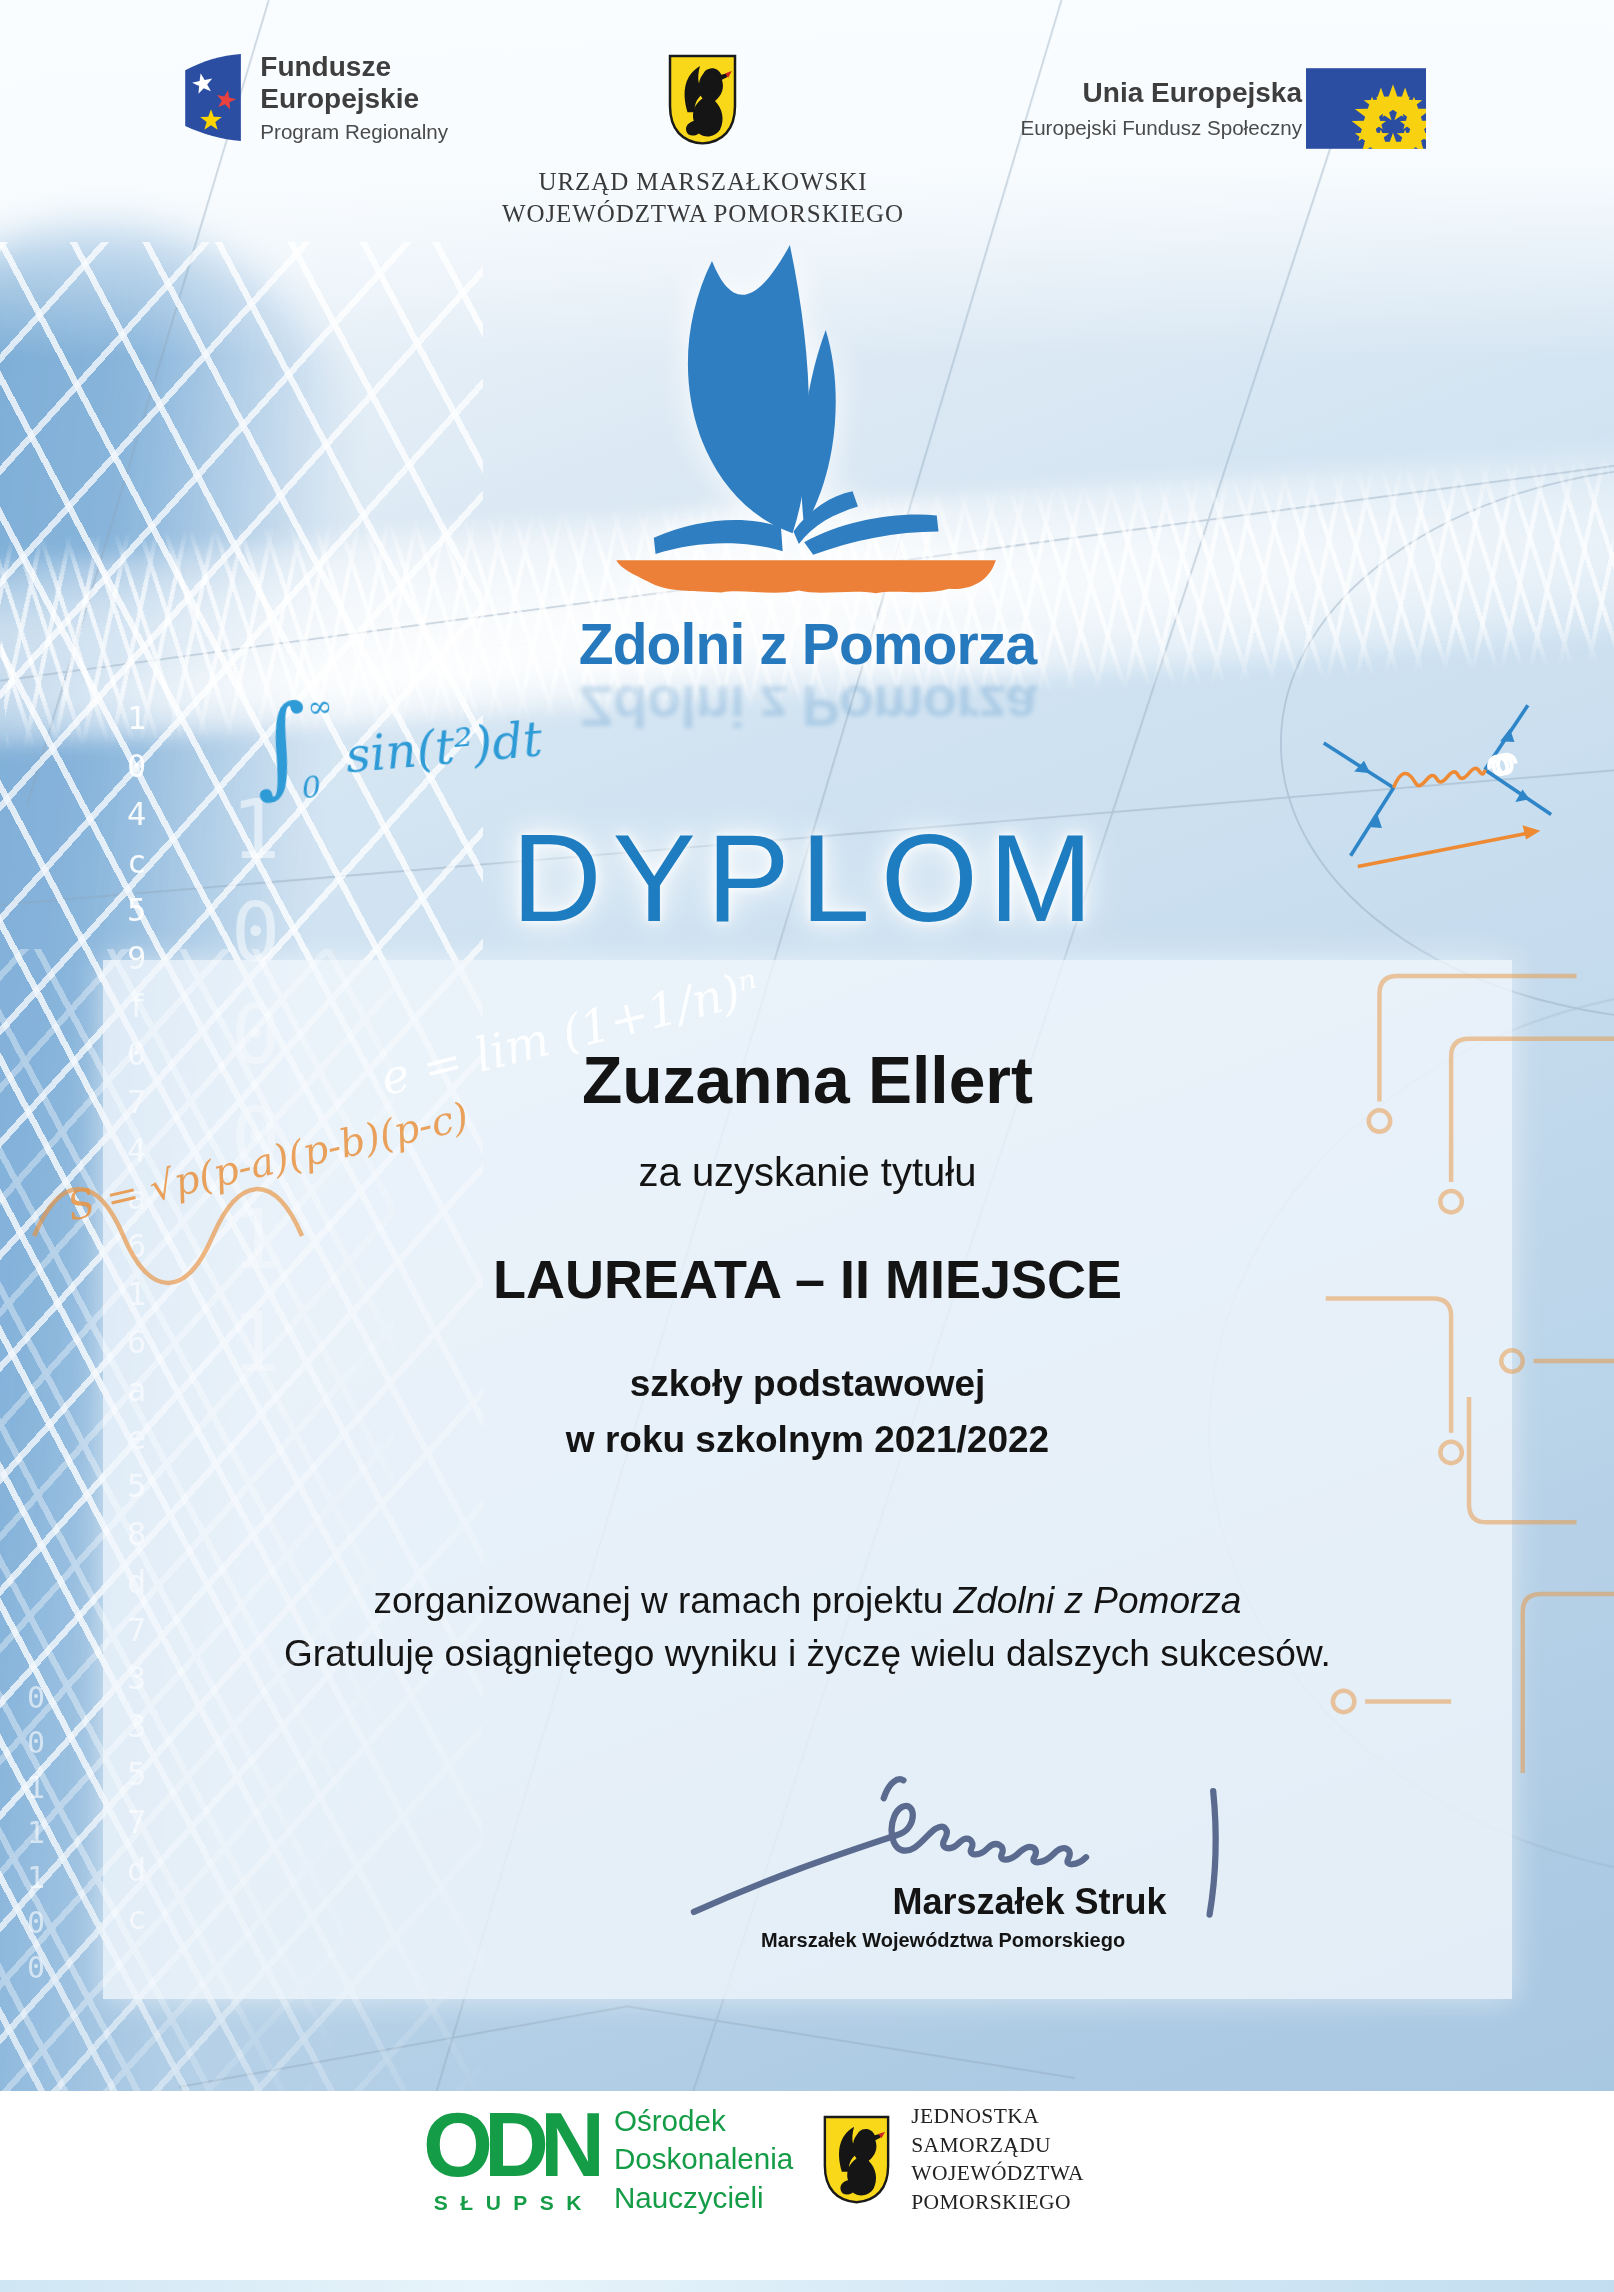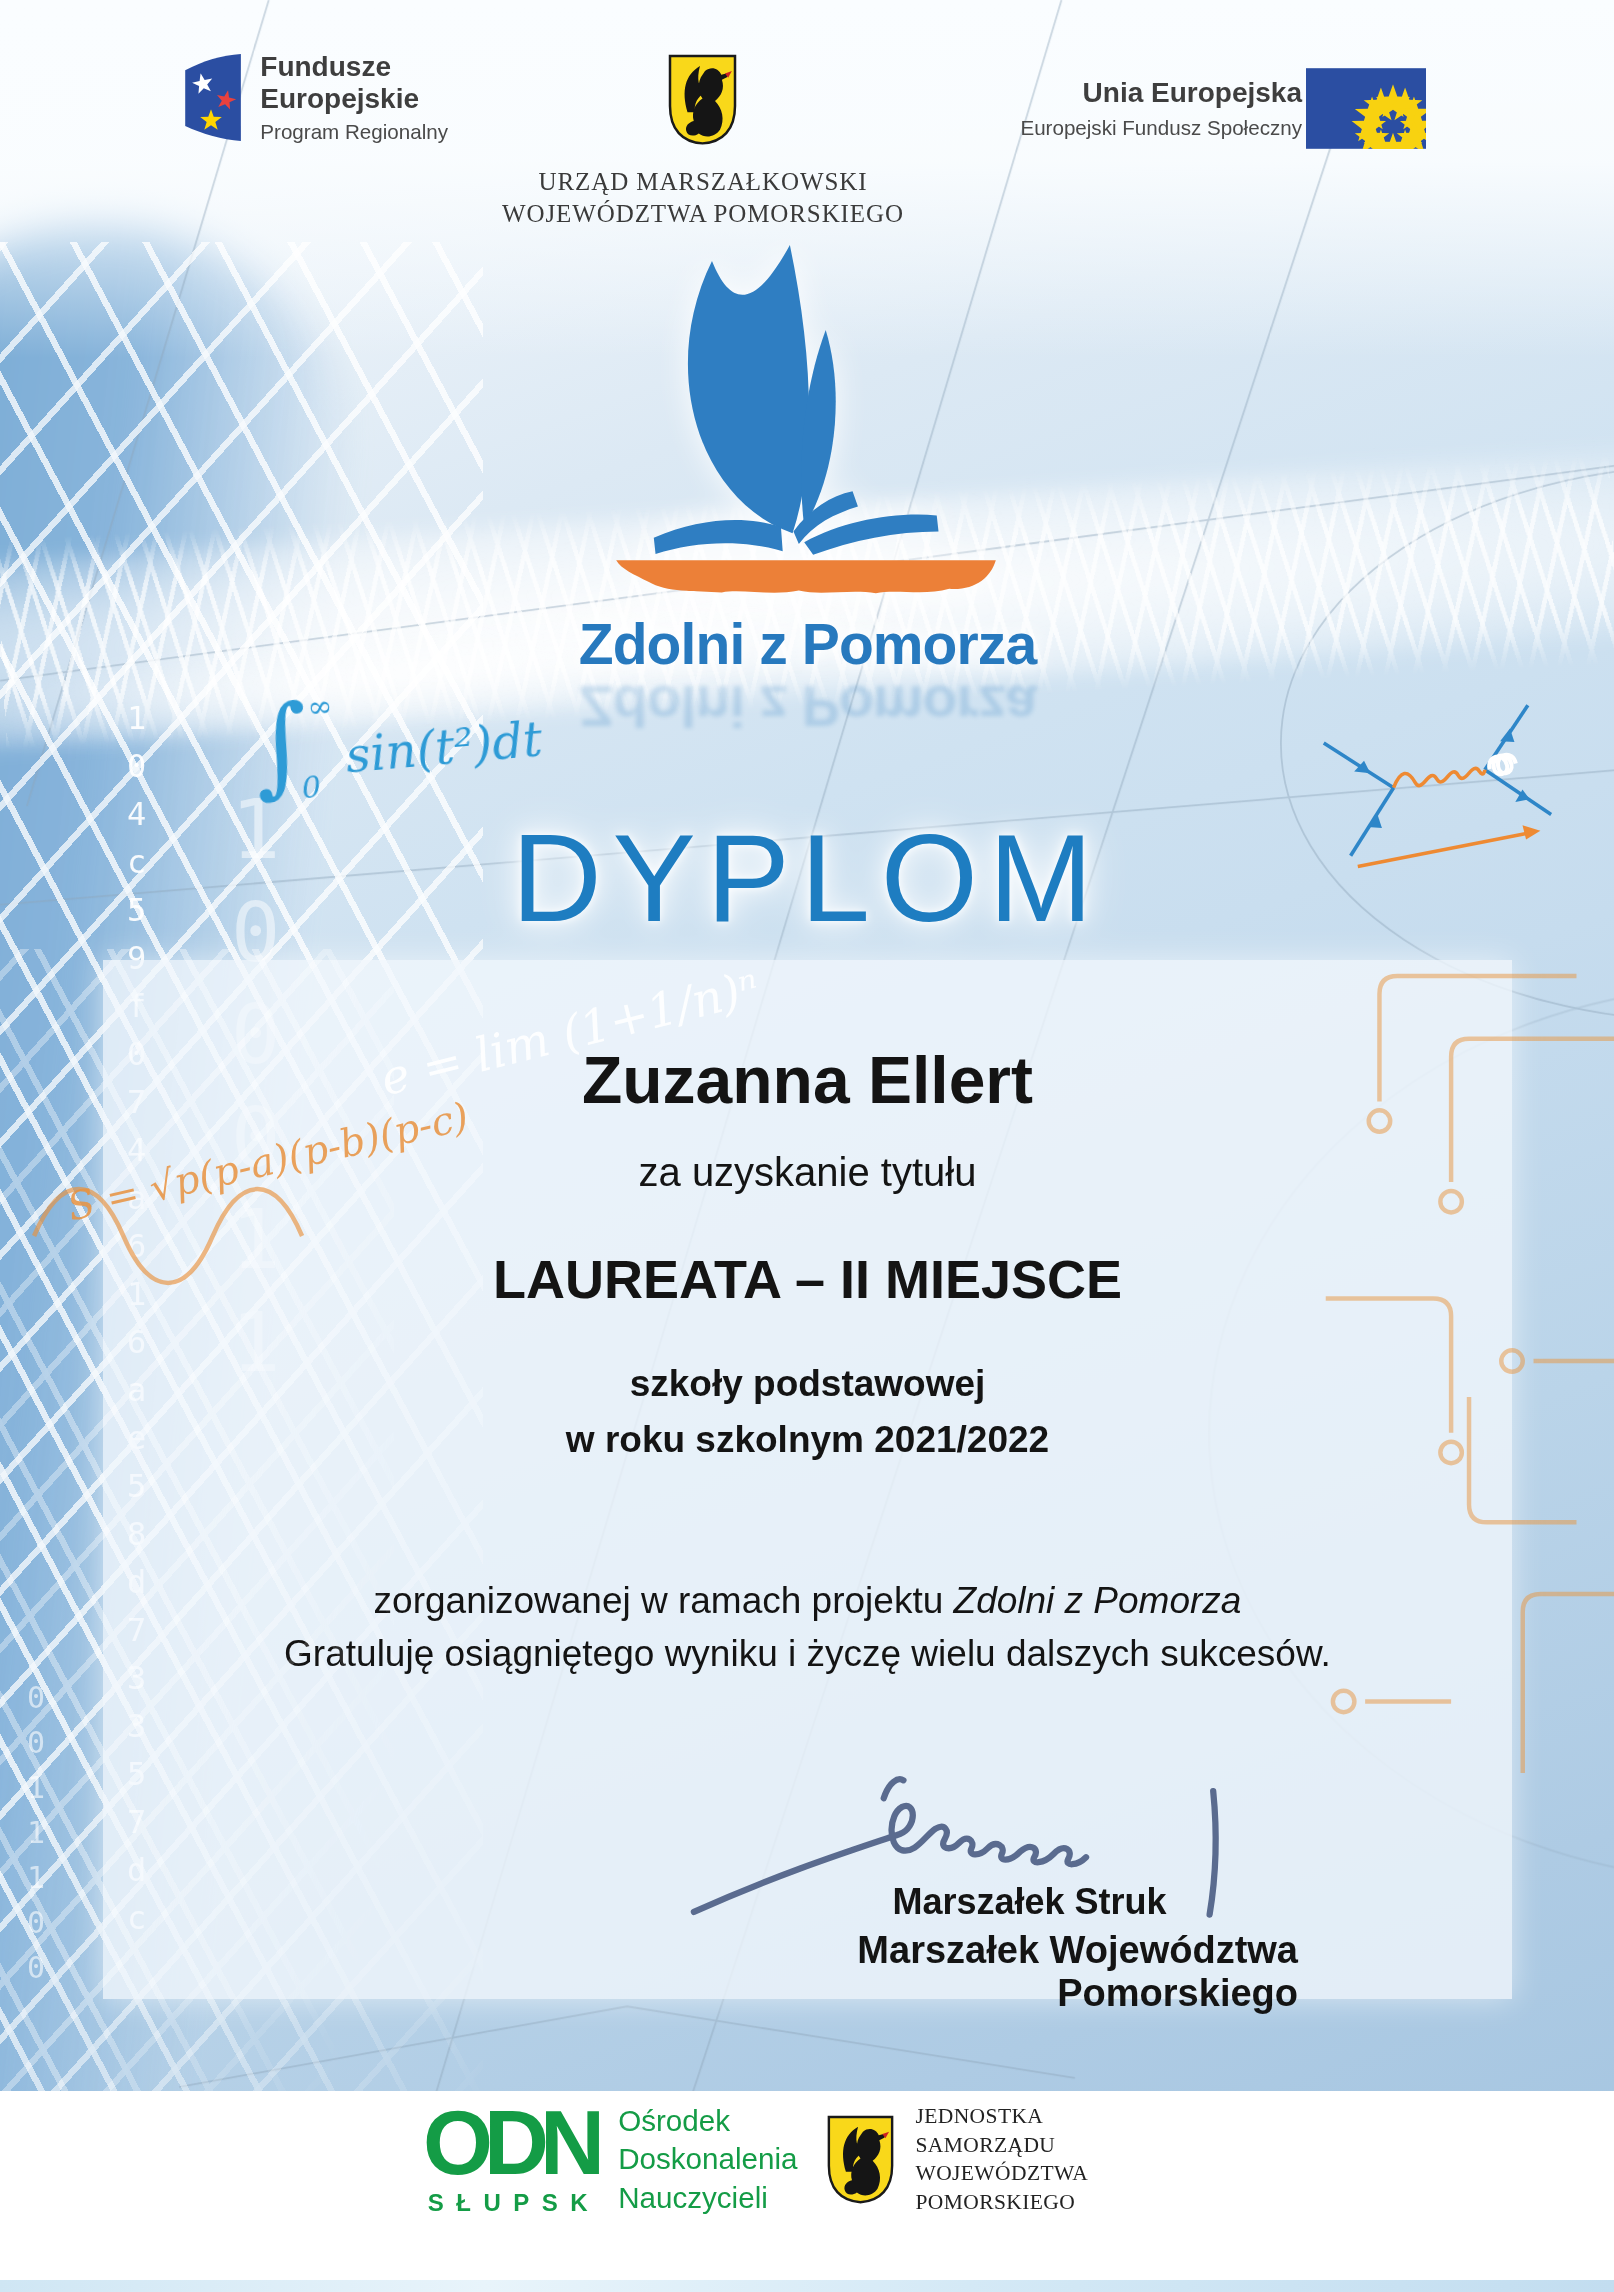--- a/index.html
+++ b/index.html
@@ -84,35 +84,35 @@
   .recipient{top:82px; font-size:66px; font-weight:bold;}
   .for-line{top:190px; font-size:40px;}
   .award{top:288px; font-size:54px; font-weight:bold;}
   .bold-block{position:absolute; top:396px; left:0; width:100%; text-align:center;
     font-size:37px; font-weight:bold; line-height:56px; color:#141414;}
   .line-project{top:620px; font-size:37px;}
   .line-project .it{font-style:italic;}
   .congrats{top:673px; font-size:37px;}
   .sig-svg{position:absolute; left:573px; top:804px;}
   .sig-name{position:absolute; left:658px; top:921px; width:537px; text-align:center; font-size:36px; font-weight:bold; color:#141414;}
-  .sig-role{position:absolute; left:658px; top:969px; width:537px; text-align:right; font-size:38px; font-weight:bold; color:#141414;}
+  .sig-role{position:absolute; left:658px; top:969px; width:537px; text-align:left; font-size:20px; font-weight:bold; color:#141414;}
   
   .formula-e{left:376px; top:1005px; z-index:6; transform:rotate(-14deg);
     font-family:"DejaVu Serif", serif; font-style:italic; font-size:47px; color:rgba(255,255,255,.92);}
   .formula-heron{left:63px; top:1139px; z-index:6; transform:rotate(-13deg);
     font-family:"DejaVu Serif", serif; font-style:italic; font-size:39px; color:#e8923f; opacity:.85; white-space:nowrap;}
   .sine-svg{left:25px; top:1169px; z-index:6; opacity:.65;}
   .circuit-svg{left:1272px; top:949px; z-index:6; opacity:.5;}
   .feynman-svg{left:1279px; top:691px; z-index:4;}
   
   .footer-band{left:0; top:2091px; width:1615px; height:189px; background:#fff; z-index:8;}
   .footer-logos{position:absolute; left:0; top:10.7px; width:1615px; display:flex; justify-content:center; align-items:center; transform:translateX(-54px);}
   .odn-block{text-align:center; color:#149c46;}
   .odn-acronym{font-size:90px; font-weight:bold; letter-spacing:-9px; line-height:.92;}
-  .odn-city{font-size:24px; font-weight:bold; letter-spacing:12.5px; margin-top:3.6px; margin-left:9px;}
+  .odn-city{font-size:21px; font-weight:bold; letter-spacing:12.5px; margin-top:3.6px; margin-left:9px;}
   .odn-text{margin-left:18px; font-size:29.6px; line-height:1.3; color:#149c46;}
   .footer-shield{margin-left:27px;}
   .jst-text{margin-left:18px; font-family:"Liberation Serif", serif; font-size:21.5px; line-height:1.34; letter-spacing:0.4px; color:#222;}
   .bottom-strip{left:0; top:2280px; width:1615px; height:12.5px; z-index:9;
     background:linear-gradient(90deg,#cfe6f4,#e8f4fb 30%,#d4e9f6 60%,#c2ddf0);}
   .hidden-defs{position:absolute; width:0; height:0; overflow:hidden;}
 </style>
 </head>
 <body>
 

